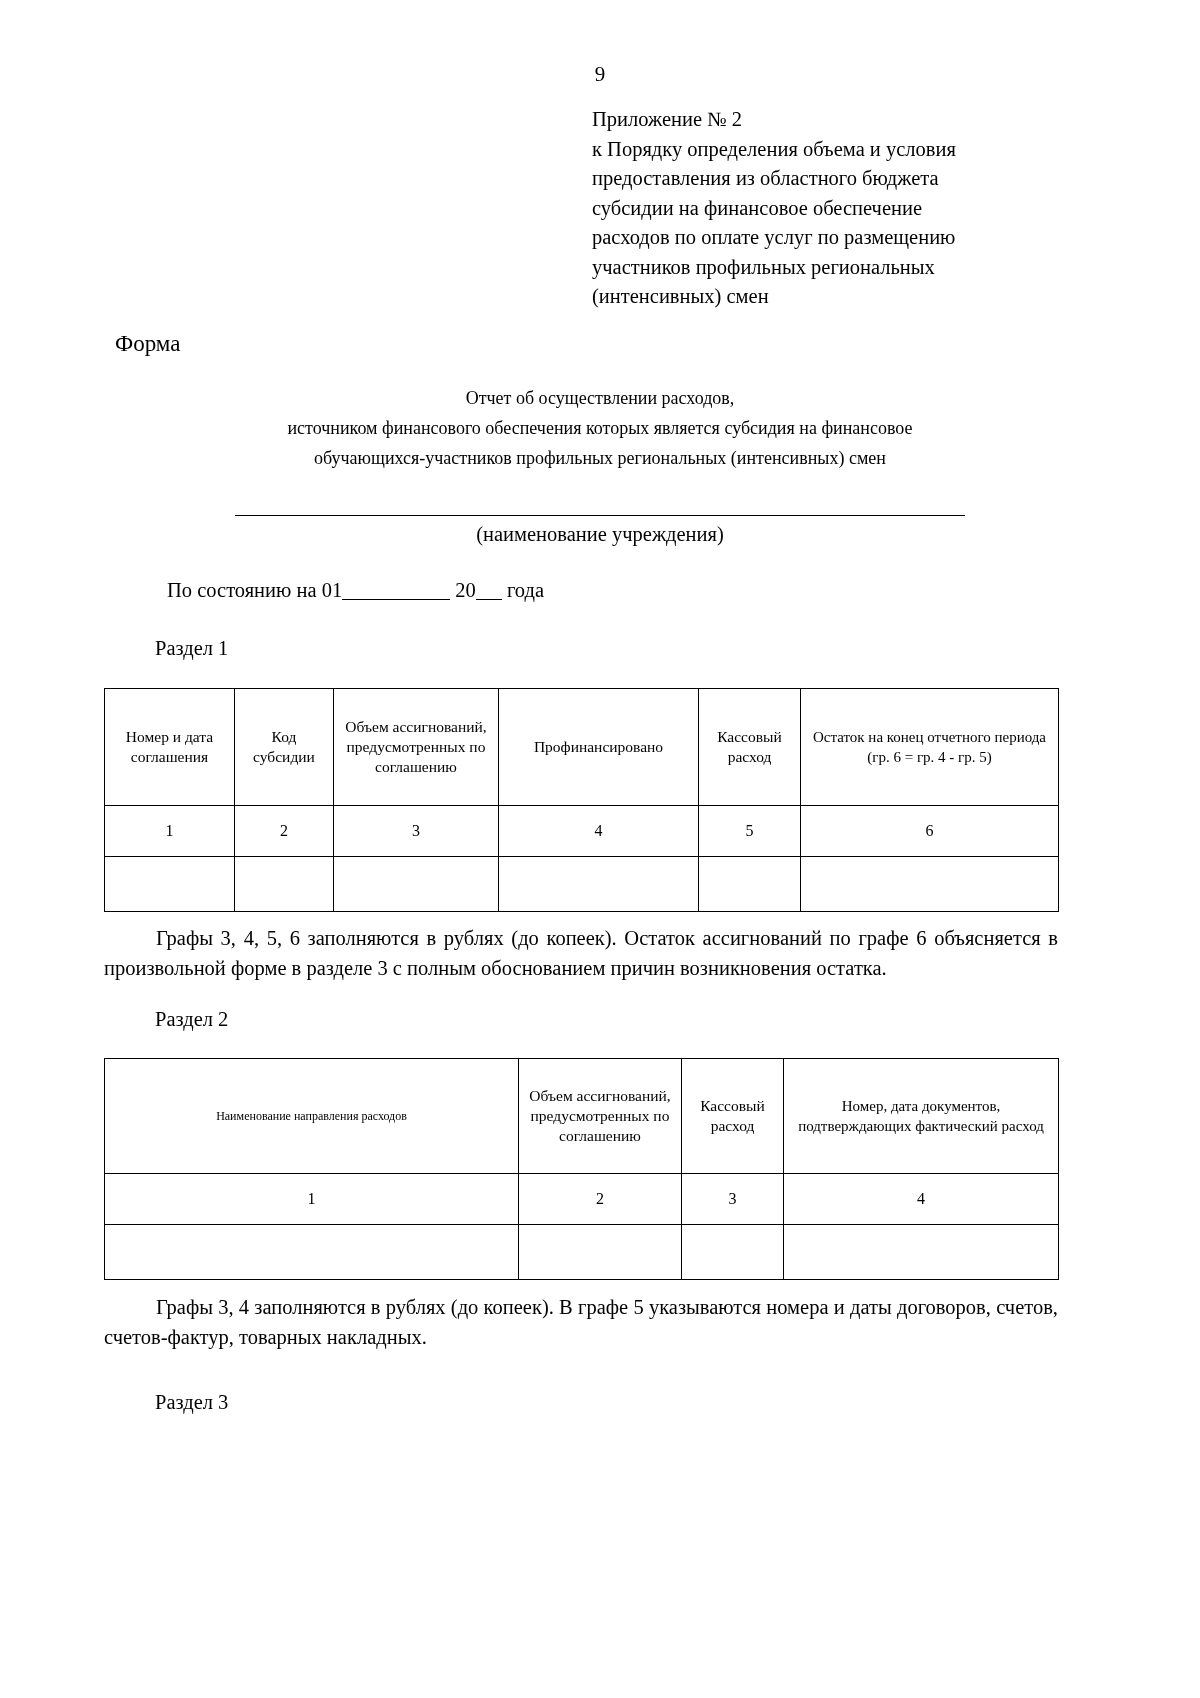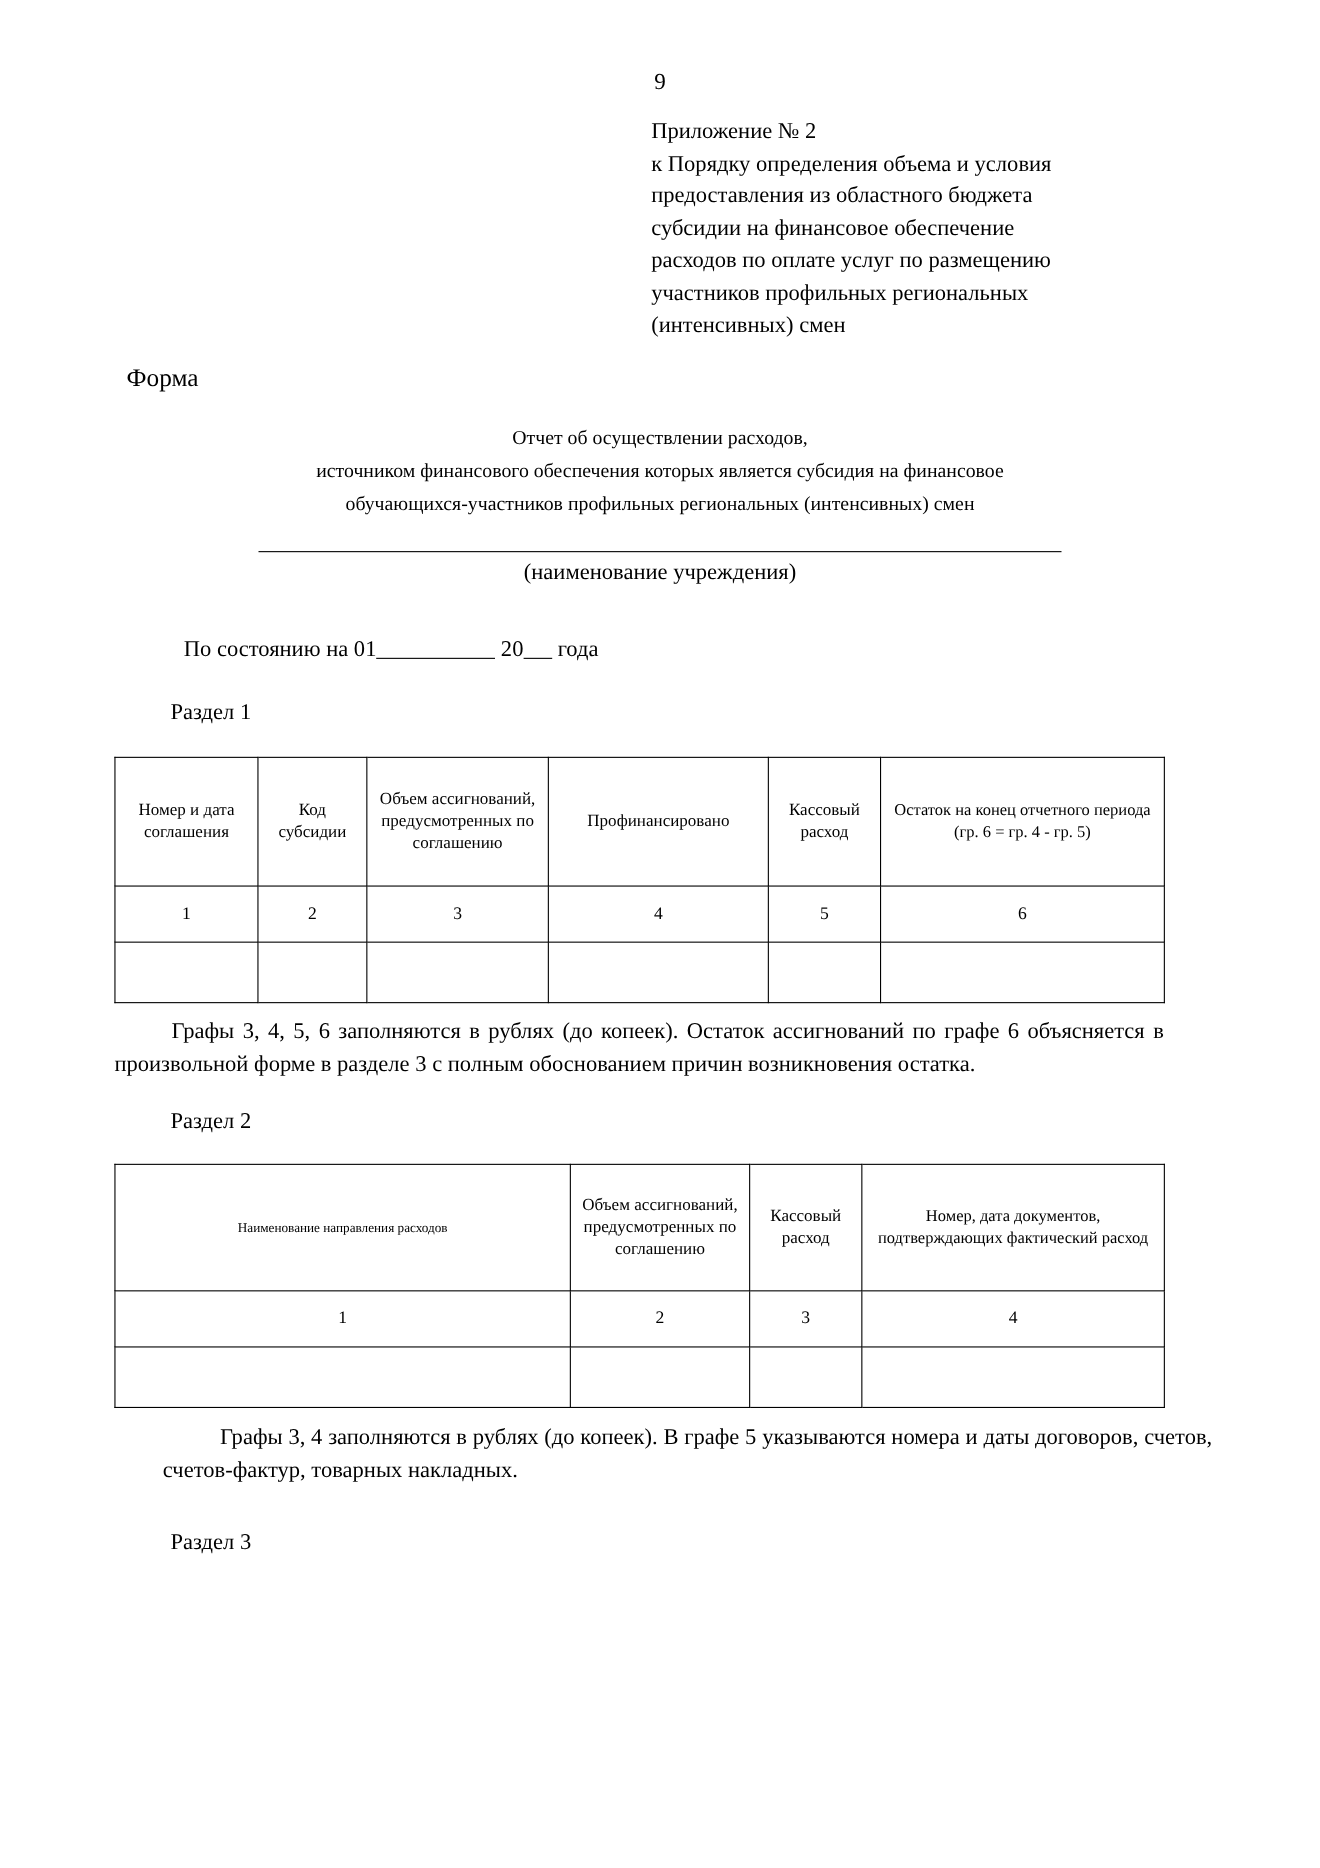--- a/index.html
+++ b/index.html
@@ -64,21 +64,21 @@
     width: 920px;
     text-align: center;
     font-size: 18px;
     line-height: 30px;
   }
   .doc-title div { white-space: nowrap; }
 
   
   .inst-rule-wrap {
     position: absolute;
-    top: 501px;
+    top: 515px;
     left: 140px;
     width: 920px;
     text-align: center;
   }
   .inst-rule {
     display: block;
     margin: 0 auto;
     width: 730px;
     height: 0;
     border-bottom: 1.4px solid #000;
@@ -168,21 +168,21 @@
     position: absolute;
     left: 104px;
     width: 954px;
     font-size: 20.5px;
     line-height: 30px;
     text-align: justify;
     text-indent: 52px;
     text-justify: inter-word;
   }
   #para-after-table-1 { top: 923px; }
-  #para-after-table-2 { top: 1292px; margin-left: 44px; }
+  #para-after-table-2 { top: 1292px; }
 </style>
 </head>
 <body>
 
 <div class="page">
 
   <div class="page-number">9</div>
 
   <div class="ref-block">
     <div>Приложение № 2</div>

